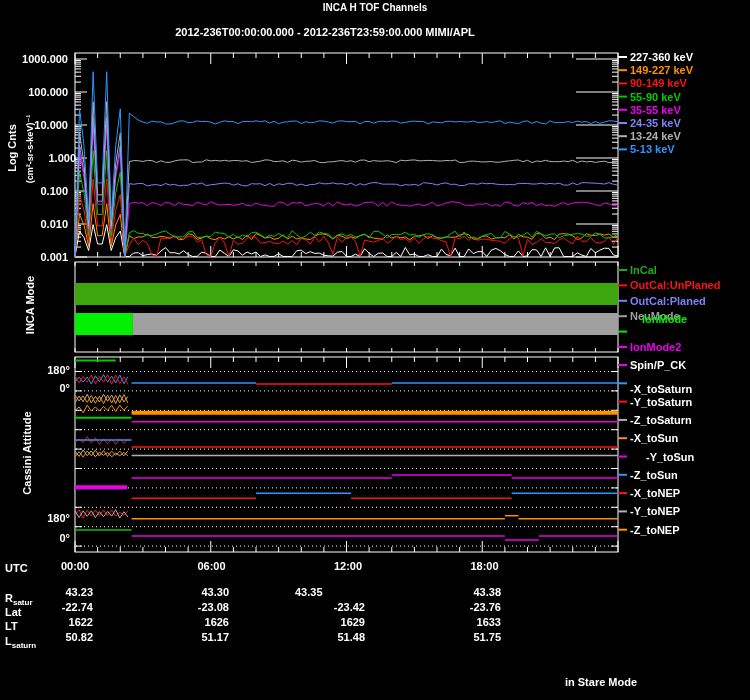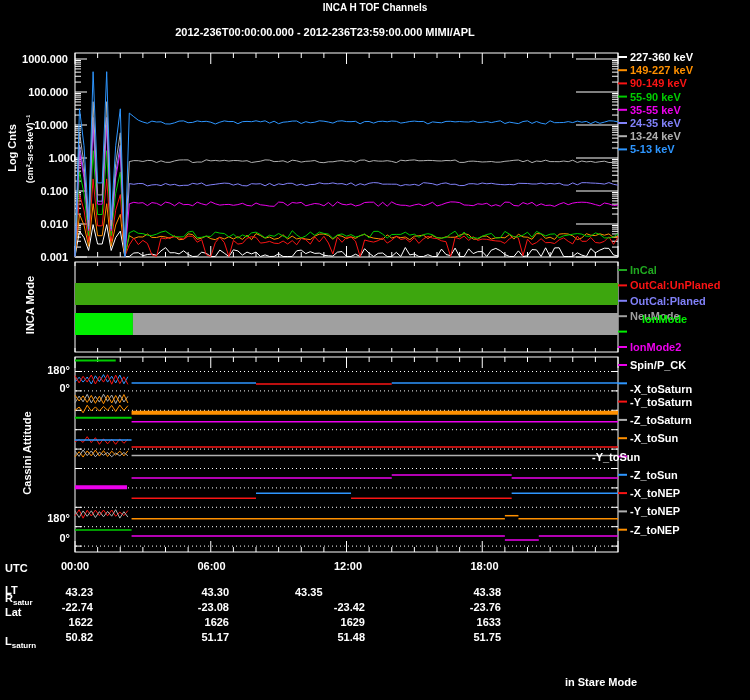--- a/index.html
+++ b/index.html
@@ -429,21 +429,21 @@
     <div class="txt" style="left: 630px; top: 279.4px; color: rgb(250, 20, 20);">OutCal:UnPlaned</div>
     <div class="txt" style="left: 630px; top: 294.8px; color: rgb(128, 128, 248);">OutCal:Planed</div>
     <div class="txt" style="left: 630px; top: 310.2px; color: rgb(160, 160, 160);">NeuMode</div>
     <div class="txt" style="left: 630px; top: 313px; color: rgb(0, 240, 0); padding-left: 12px;">IonMode</div>
     <div class="txt" style="left: 630px; top: 341px; color: rgb(236, 0, 236);">IonMode2</div>
     <div class="txt" style="left: 630px; top: 359px; color: rgb(255, 255, 255);">Spin/P_CK</div>
     <div class="txt" style="left: 630px; top: 383px; color: rgb(255, 255, 255);">-X_toSaturn</div>
     <div class="txt" style="left: 630px; top: 395.6px; color: rgb(255, 255, 255);">-Y_toSaturn</div>
     <div class="txt" style="left: 630px; top: 413.9px; color: rgb(255, 255, 255);">-Z_toSaturn</div>
     <div class="txt" style="left: 630px; top: 432.2px; color: rgb(255, 255, 255);">-X_toSun</div>
-    <div class="txt" style="left: 592px; top: 450.5px; color: rgb(255, 255, 255);">-Y_toSun</div>
+    <div class="txt" style="left: 646px; top: 450.5px; color: rgb(255, 255, 255);">-Y_toSun</div>
     <div class="txt" style="left: 630px; top: 468.8px; color: rgb(255, 255, 255);">-Z_toSun</div>
     <div class="txt" style="left: 630px; top: 487.1px; color: rgb(255, 255, 255);">-X_toNEP</div>
     <div class="txt" style="left: 630px; top: 505.4px; color: rgb(255, 255, 255);">-Y_toNEP</div>
     <div class="txt" style="left: 630px; top: 523.7px; color: rgb(255, 255, 255);">-Z_toNEP</div>
     <div class="txt" style="left: 0px; top: 364px; width: 70px; text-align: right;">180°</div>
     <div class="txt" style="left: 0px; top: 382px; width: 70px; text-align: right;">0°</div>
     <div class="txt" style="left: 0px; top: 512px; width: 70px; text-align: right;">180°</div>
     <div class="txt" style="left: 0px; top: 532px; width: 70px; text-align: right;">0°</div>
     <div class="txt" style="left: 52px; top: 560px; width: 46px; text-align: center;">00:00</div>
     <div class="txt" style="left: 188.5px; top: 560px; width: 46px; text-align: center;">06:00</div>
@@ -452,21 +452,21 @@
     <div class="txt" style="left: 5px; top: 592px;"><span>R</span><span class="sub">satur</span></div>
     <div class="txt" style="left: 23px; top: 586px; width: 70px; text-align: right;">43.23</div>
     <div class="txt" style="left: 159px; top: 586px; width: 70px; text-align: right;">43.30</div>
     <div class="txt" style="left: 295px; top: 586px; width: 70px; text-align: left;">43.35</div>
     <div class="txt" style="left: 431px; top: 586px; width: 70px; text-align: right;">43.38</div>
     <div class="txt" style="left: 5px; top: 606px;"><span>Lat</span></div>
     <div class="txt" style="left: 23px; top: 601px; width: 70px; text-align: right;">-22.74</div>
     <div class="txt" style="left: 159px; top: 601px; width: 70px; text-align: right;">-23.08</div>
     <div class="txt" style="left: 295px; top: 601px; width: 70px; text-align: right;">-23.42</div>
     <div class="txt" style="left: 431px; top: 601px; width: 70px; text-align: right;">-23.76</div>
-    <div class="txt" style="left: 5px; top: 584px;"><span>LT</span></div>
+    <div class="txt" style="left: 5px; top: 620px;"><span>LT</span></div>
     <div class="txt" style="left: 23px; top: 616px; width: 70px; text-align: right;">1622</div>
     <div class="txt" style="left: 159px; top: 616px; width: 70px; text-align: right;">1626</div>
     <div class="txt" style="left: 295px; top: 616px; width: 70px; text-align: right;">1629</div>
     <div class="txt" style="left: 431px; top: 616px; width: 70px; text-align: right;">1633</div>
     <div class="txt" style="left: 5px; top: 635px;"><span>L</span><span class="sub">saturn</span></div>
     <div class="txt" style="left: 23px; top: 631px; width: 70px; text-align: right;">50.82</div>
     <div class="txt" style="left: 159px; top: 631px; width: 70px; text-align: right;">51.17</div>
     <div class="txt" style="left: 295px; top: 631px; width: 70px; text-align: right;">51.48</div>
     <div class="txt" style="left: 431px; top: 631px; width: 70px; text-align: right;">51.75</div>
   </div>

